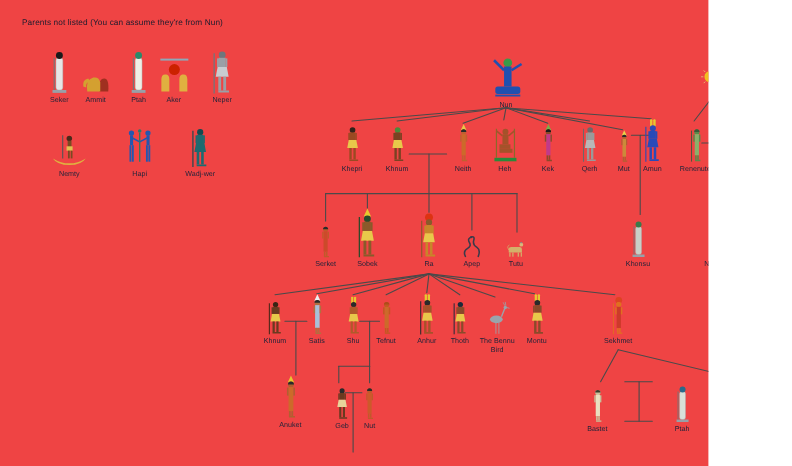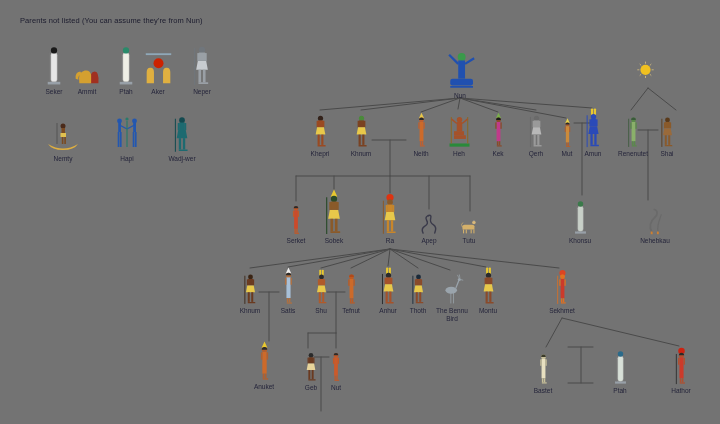--- a/index.html
+++ b/index.html
@@ -1,16 +1,16 @@
 <!DOCTYPE html>
 <html><head>
 <meta charset="utf-8">
 <style>
   html,body{margin:0;padding:0;background:#fff;}
-  #stage{position:relative;width:720px;height:424px;background:#737373;overflow:hidden;
+  #stage{position:relative;width:644px;height:424px;background:#ef4444;overflow:hidden;
          font-family:"Liberation Sans",sans-serif;text-decoration:underline;}
   #title{position:absolute;left:20px;top:16px;font-size:7.5px;color:#1c1c2e;letter-spacing:0.1px;}
   #lines{position:absolute;left:0;top:0;}
   .fig{position:absolute;}
   .fig svg{display:block;width:100%;height:100%;}
   .lbl{position:absolute;width:44px;text-align:center;font-size:6.5px;line-height:1.25;color:#24243a;}
 </style>
 </head>
 <body>
 

